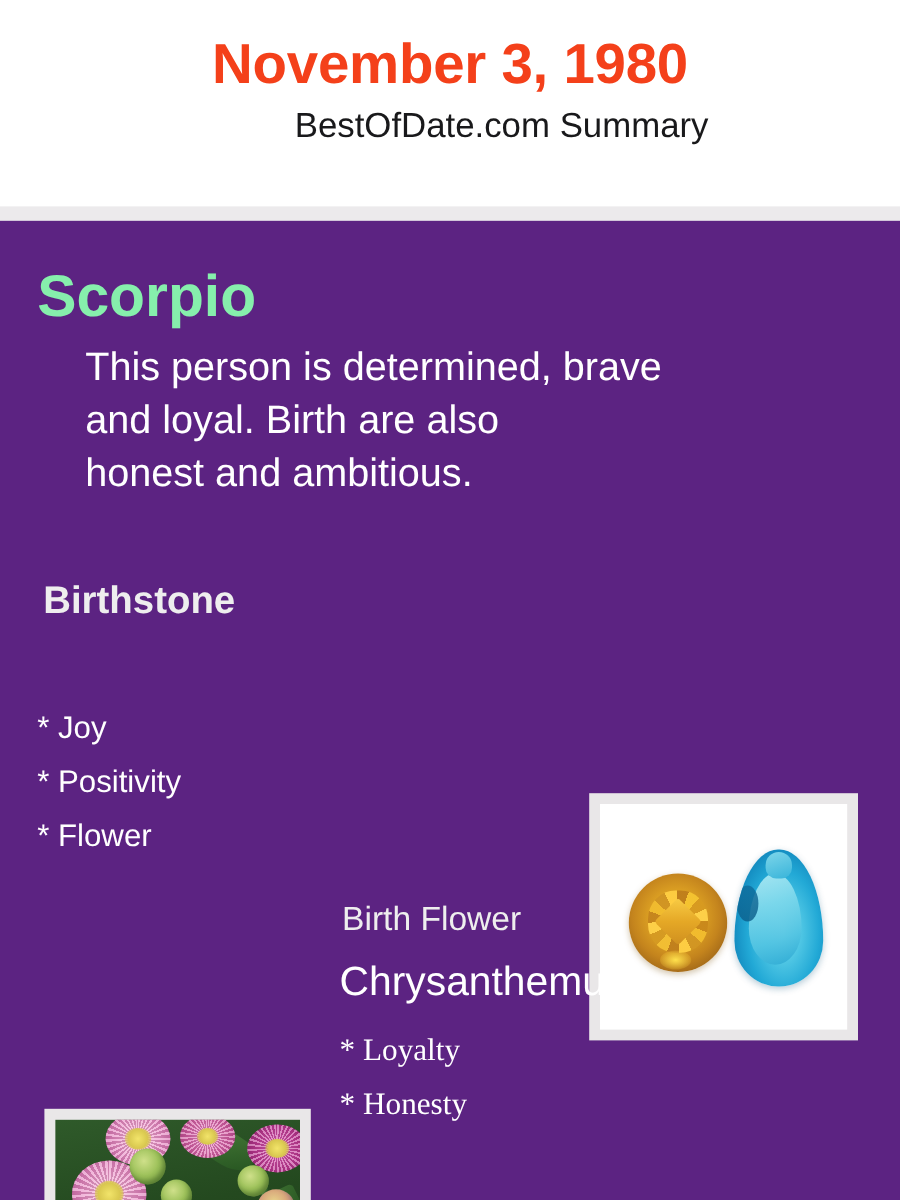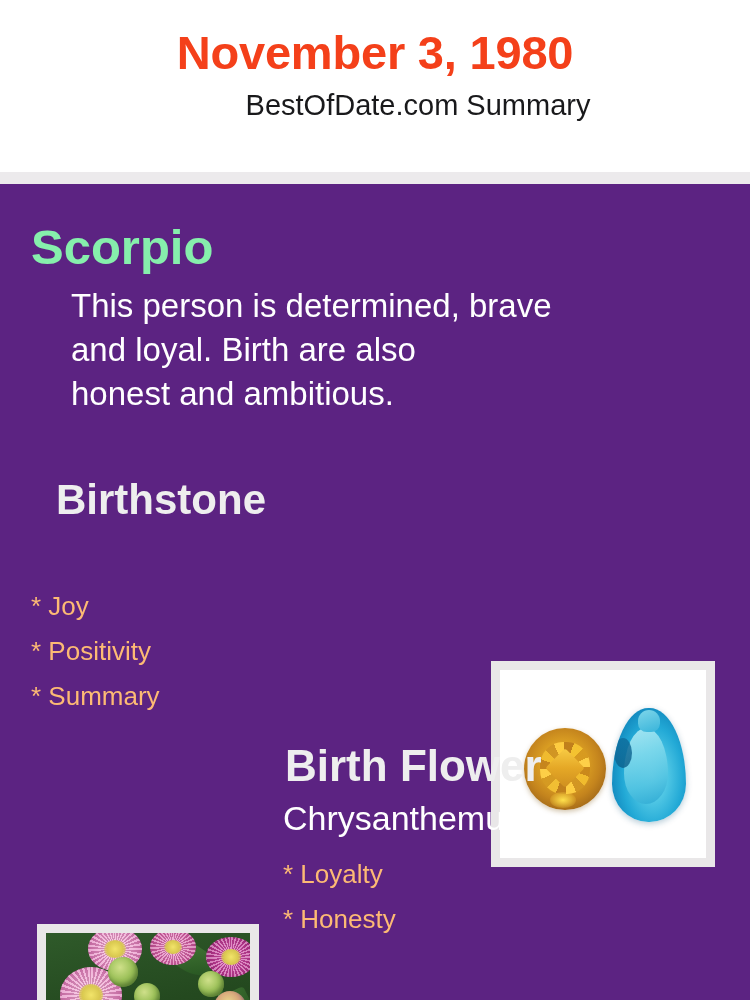--- a/index.html
+++ b/index.html
@@ -94,44 +94,43 @@
     font-weight: 400;
     color: #ffffff;
     margin-left: 40px;
   }
   .zodiac-desc span { display: block; }
 
   
   .stone-title {
     position: absolute;
     left: 36px; top: 291px;
-    font-size: 42px;
+    font-size: 32px;
     line-height: 50px;
     font-weight: 700;
     color: #eeeeee;
-    margin-left: 20px;
   }
   .stone-name {
     position: absolute;
     left: 31px; top: 344px;
     font-size: 34px;
     line-height: 42px;
     font-weight: 400;
     color: #ffffff;
   }
   .stone-traits {
     position: absolute;
     left: 31px; top: 400px;
     width: 420px;
   }
   .trait {
     font-size: 26px;
     line-height: 45px;
     font-weight: 400;
-    color: #fdba74;
+    color: #ffffff;
     white-space: nowrap;
   }
 
   
   .photo-frame {
     position: absolute;
     background: #e9e7e8;
     padding: 9px;
     box-sizing: border-box;
   }
@@ -286,37 +285,38 @@
     box-shadow: inset -2px -3px 4px rgba(40,70,25,0.45);
   }
   .bud-pink {
     background: radial-gradient(circle at 45% 35%, #e8d68c 0%, #d9a87c 38%, #c47f9a 70%, #9c5a7e 100%);
   }
 
   
   .flower-title {
     position: absolute;
     left: 285px; top: 556px;
-    font-size: 44px;
+    font-size: 28px;
     line-height: 52px;
-    font-weight: 700;
+    font-weight: 400;
     color: #eeeeee;
   }
   .flower-name {
     position: absolute;
     left: 283px; top: 613px;
     font-size: 34px;
     line-height: 42px;
     font-weight: 400;
     color: #ffffff;
   }
   .flower-traits {
     position: absolute;
     left: 283px; top: 668px;
     width: 420px;
+    font-family: Liberation Serif, serif;
   }
 </style>
 </head>
 <body>
 
 <div id="page">
 
   <div class="header">
     <div class="header-date">November 3, 1980</div>
     <div class="header-site">BestOfDate.com Summary</div>
@@ -330,21 +330,21 @@
     <div class="zodiac-desc">
       <span>This person is determined, brave</span>
       <span>and loyal. Birth are also</span>
       <span>honest and ambitious.</span>
     </div>
 
     <div class="stone-title">Birthstone</div>
     <div class="stone-traits">
       <div class="trait">* Joy</div>
       <div class="trait">* Positivity</div>
-      <div class="trait">* Summary</div>
+      <div class="trait">* Flower</div>
     </div>
 
     <div class="photo-frame gem-frame">
       <div class="photo-inner gem-inner">
         <div class="gem-citrine">
           <div class="gem-citrine-glow"></div>
         </div>
         <div class="gem-topaz">
           <div class="gem-topaz-tip"></div>
         </div>

